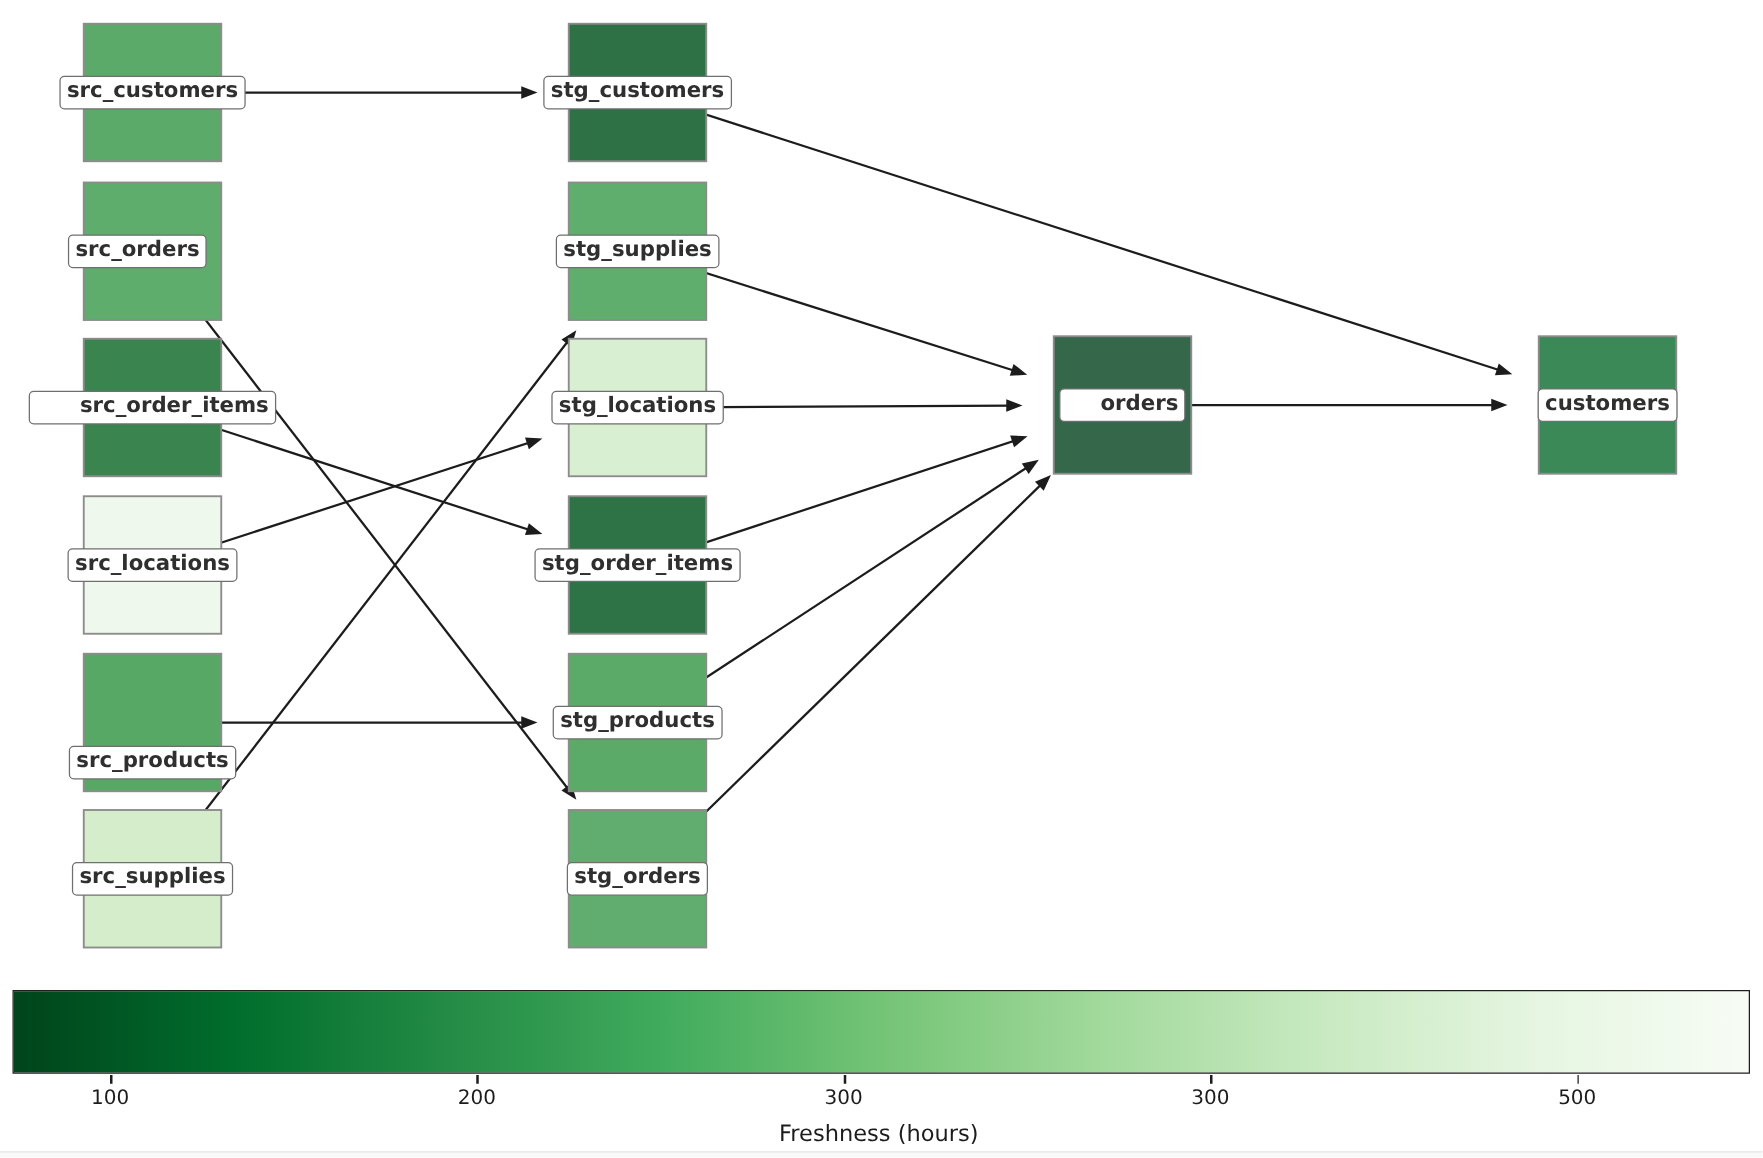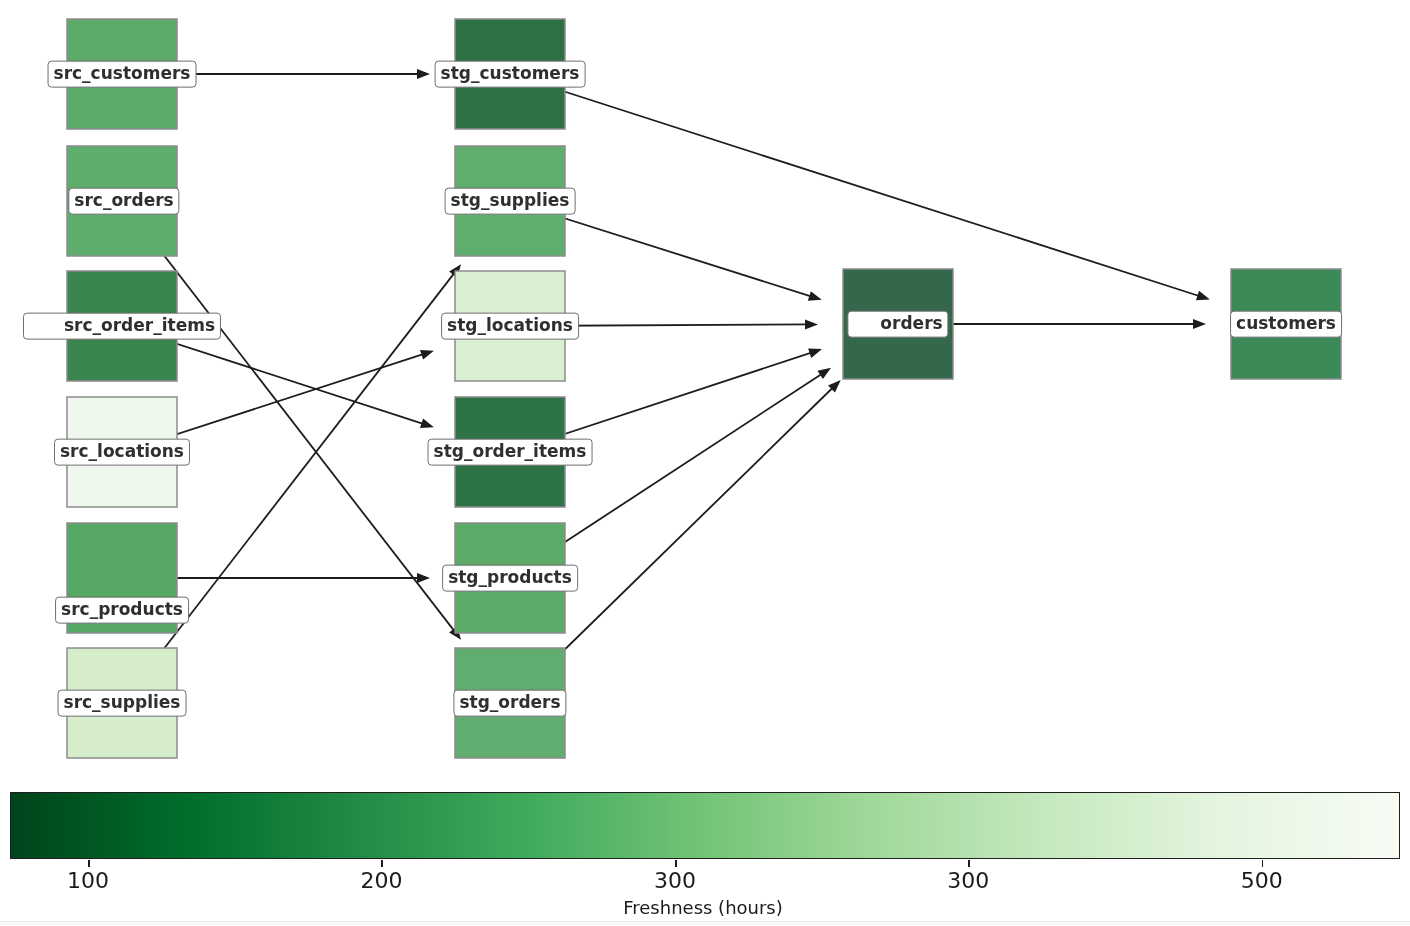--- a/index.html
+++ b/index.html
@@ -26,21 +26,21 @@
   #colorbar{
     position:absolute;left:10px;top:792px;width:1390px;height:67px;
     border:1.2px solid #1f1f1f;
     box-sizing:border-box;
   }
   .cbar-tick{
     position:absolute;top:860px;width:1.6px;height:7px;background:#1c1c1c;
   }
   .cbar-tick-label{
     position:absolute;top:868px;transform:translateX(-50%);
-    font-size:22px;color:#1c1c1c;
+    font-size:16px;color:#1c1c1c;
   }
   .cbar-axis-label{
     position:absolute;left:703px;top:897px;transform:translateX(-50%);
     font-size:18px;color:#1c1c1c;white-space:nowrap;
   }
   .bottom-strip{
     position:absolute;left:0;top:921px;width:1410px;height:5px;
     background:#f9f9f9;border-top:1px solid #e6e6e6;box-sizing:border-box;
   }
 </style>
@@ -89,21 +89,21 @@
       <rect x="455" y="397" width="110" height="110" fill="#2e7345" stroke="#8c8c8c" stroke-width="1.5"></rect>
       <rect x="455" y="523" width="110" height="110" fill="#5baa68" stroke="#8c8c8c" stroke-width="1.5"></rect>
       <rect x="455" y="648" width="110" height="110" fill="#61ad6f" stroke="#8c8c8c" stroke-width="1.5"></rect>
       <rect x="843" y="269" width="110" height="110" fill="#35684a" stroke="#8c8c8c" stroke-width="1.5"></rect>
       <rect x="1231" y="269" width="110" height="110" fill="#3c8958" stroke="#8c8c8c" stroke-width="1.5"></rect>
     </g>
 </svg>
 
 <div id="labels">
     <div class="node-label" style="left: 122px; top: 74px;">src_customers</div>
-    <div class="node-label" style="left: 124px; top: 201px;">src_orders</div>
+    <div class="node-label" style="left: 110px; top: 201px;">src_orders</div>
     <div class="node-label" style="left: 122px; top: 326px; padding-left: 40px;">src_order_items</div>
     <div class="node-label" style="left: 122px; top: 452px;">src_locations</div>
     <div class="node-label" style="left: 122px; top: 578px; margin-top: 32px;">src_products</div>
     <div class="node-label" style="left: 122px; top: 703px;">src_supplies</div>
     <div class="node-label" style="left: 510px; top: 74px;">stg_customers</div>
     <div class="node-label" style="left: 510px; top: 201px;">stg_supplies</div>
     <div class="node-label" style="left: 510px; top: 326px;">stg_locations</div>
     <div class="node-label" style="left: 510px; top: 452px;">stg_order_items</div>
     <div class="node-label" style="left: 510px; top: 578px;">stg_products</div>
     <div class="node-label" style="left: 510px; top: 703px;">stg_orders</div>

